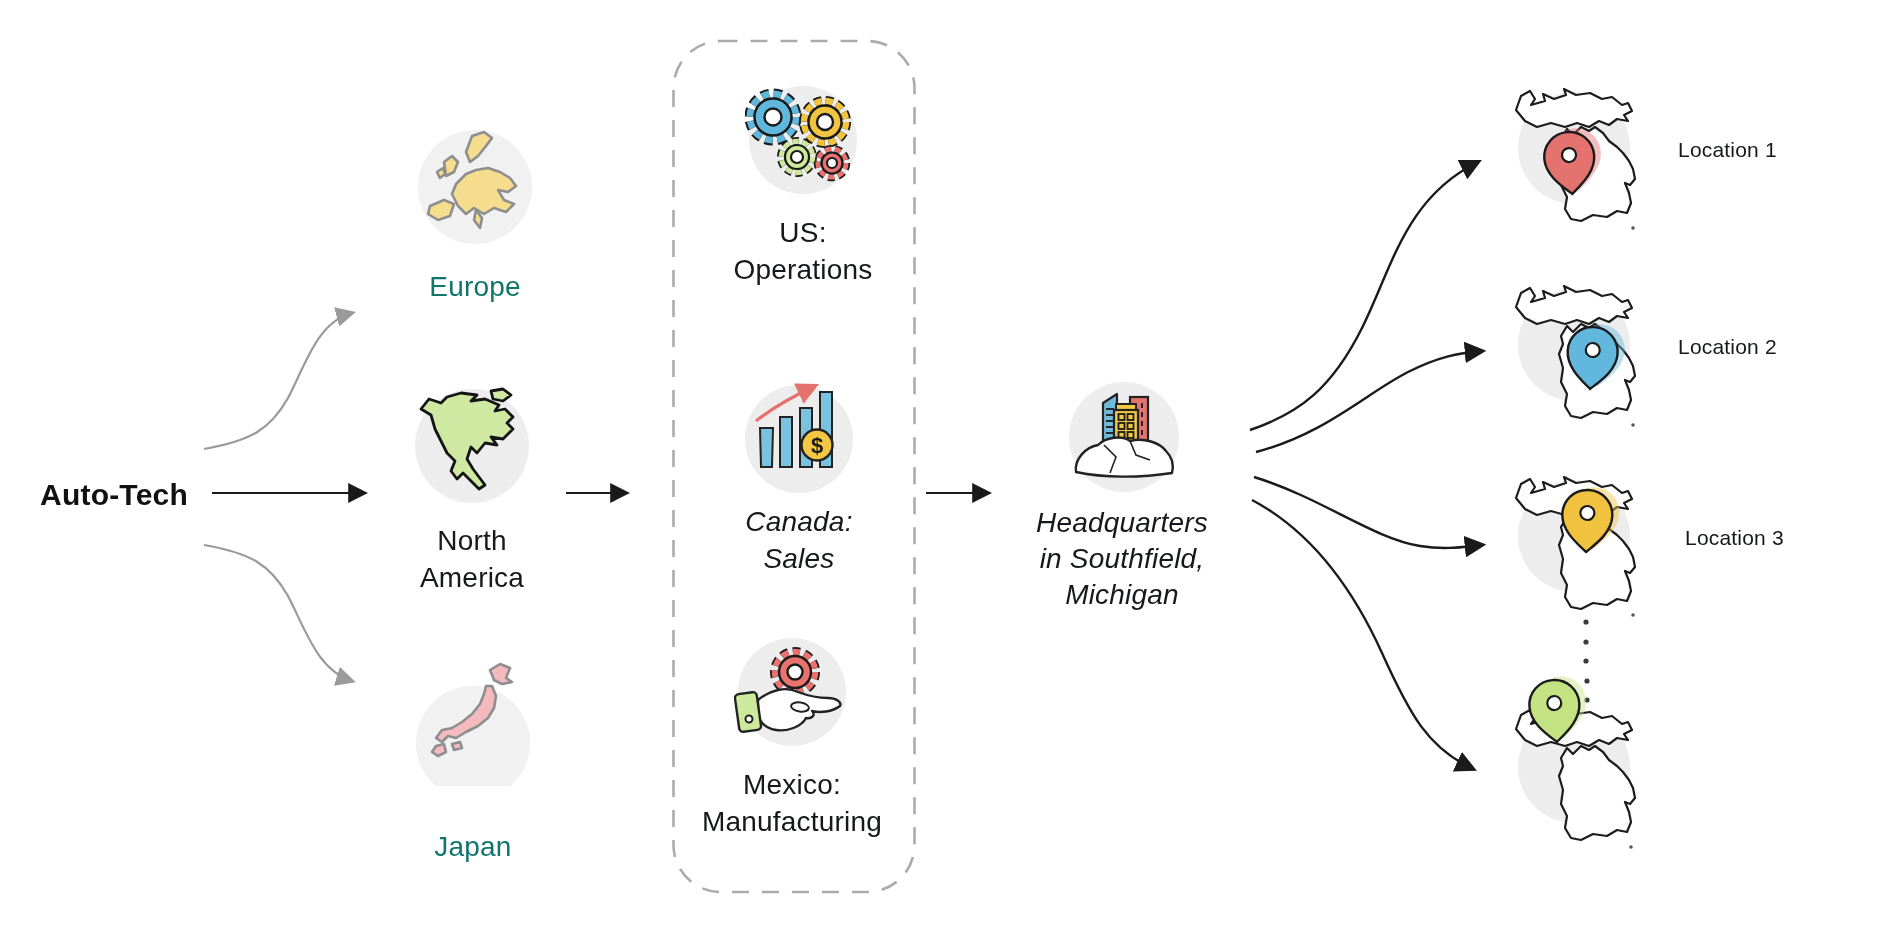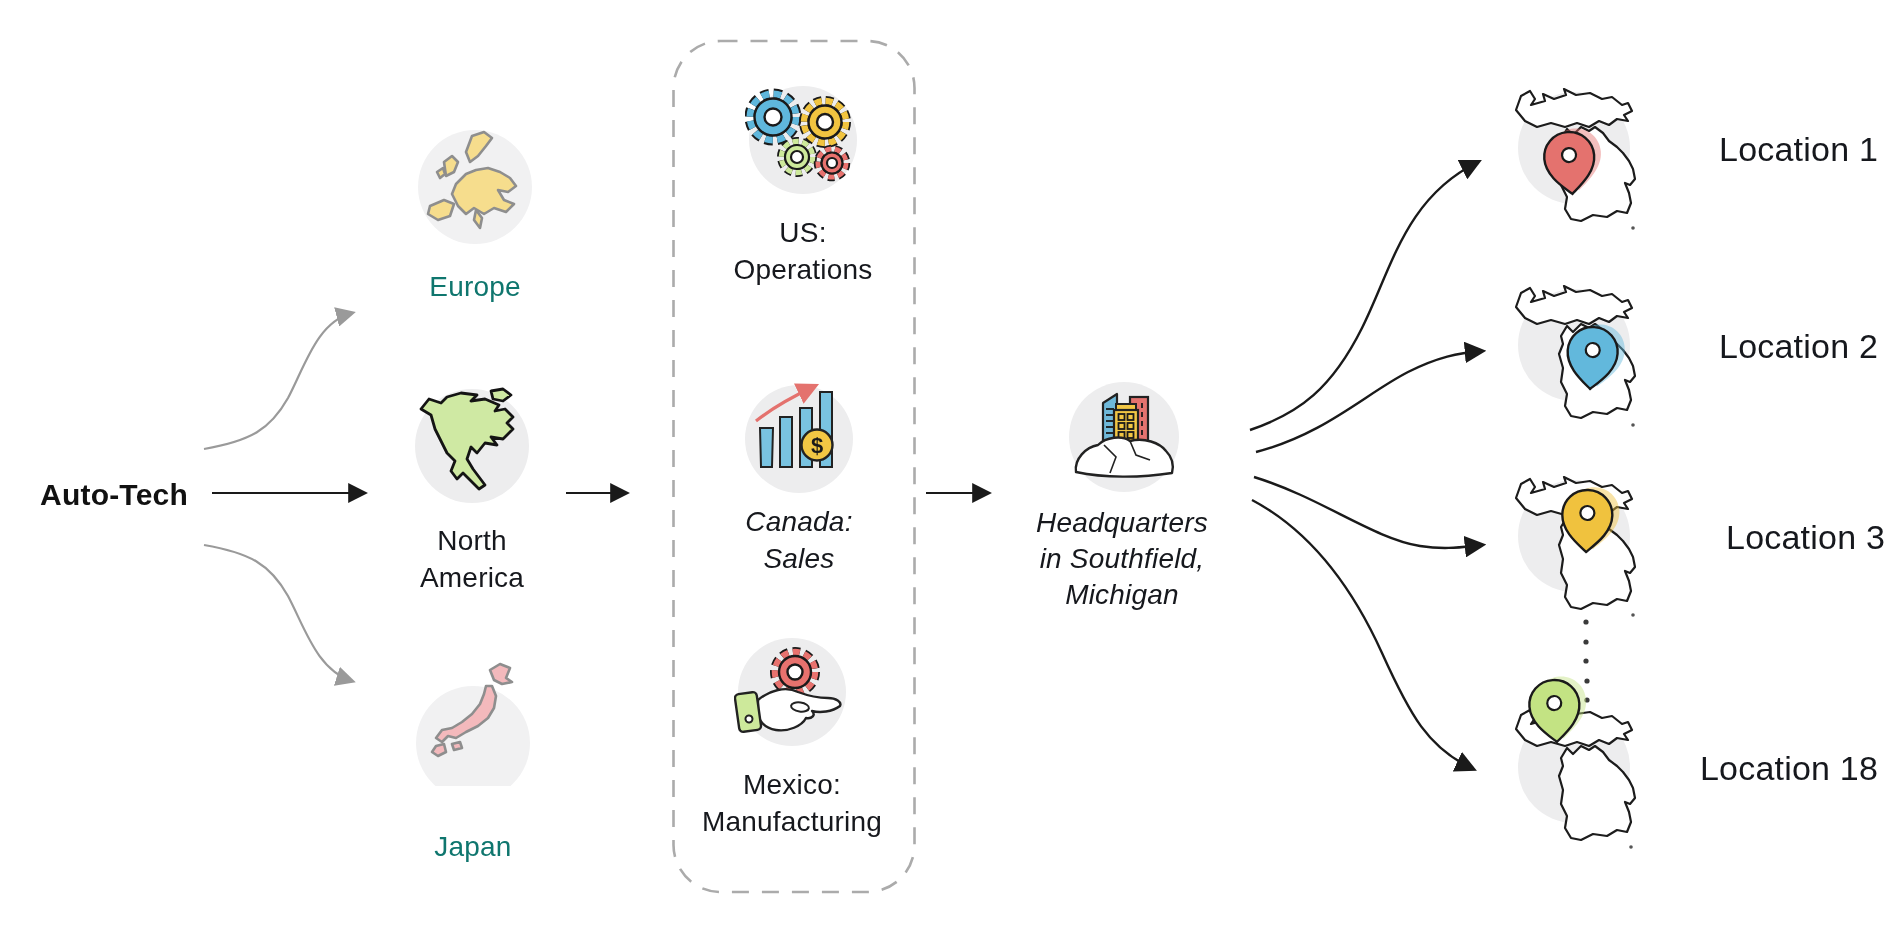--- a/index.html
+++ b/index.html
@@ -9,21 +9,21 @@
   }
   svg.abs{position:absolute;}
   #arrow-layer{left:0;top:0;z-index:1;}
   .node-icon{z-index:2;}
   .lbl{
     position:absolute;z-index:3;white-space:pre-line;text-align:center;
     font-size:28px;line-height:37px;letter-spacing:.2px;color:#16181d;
   }
   .muted{color:#0f766e;}
   .root-lbl{font-weight:bold;font-size:30px;line-height:34px;color:#111;}
-  .loc-lbl{text-align:right;font-size:34px;}
+  .loc-lbl{text-align:left;font-size:21px;}
   .hq-lbl{line-height:36px;font-style:italic;}
 </style>
 </head>
 <body>
 
 <div id="canvas">
 
   <svg id="arrow-layer" class="abs" width="1884" height="938" viewBox="0 0 1884 938">
     <defs>
       <marker id="ah-black" viewBox="0 0 10 10" refX="8" refY="5" markerWidth="9" markerHeight="9" orient="auto-start-reverse">
@@ -270,15 +270,14 @@
     <g transform="translate(51,47) rotate(-4)">
       <path d="M0,-34 C14,-34 25,-23 25,-9 C25,8 9,20 0,28 C-9,20 -25,8 -25,-9 C-25,-23 -14,-34 0,-34 Z" transform="translate(7,-3)" opacity="0.45" fill="#c3e383"></path>
       <path d="M0,-34 C14,-34 25,-23 25,-9 C25,8 9,20 0,28 C-9,20 -25,8 -25,-9 C-25,-23 -14,-34 0,-34 Z" stroke="#1a1a1a" stroke-width="2.4" fill="#c3e383"></path>
       <circle cx="0" cy="-11" r="7" fill="#fff" stroke="#1a1a1a" stroke-width="2.2"></circle>
     </g>
   </svg>
 
   <div class="lbl loc-lbl" style="left:1678px;top:131px;width:200px;">Location 1</div>
   <div class="lbl loc-lbl" style="left:1678px;top:328px;width:200px;">Location 2</div>
   <div class="lbl loc-lbl" style="left:1678px;top:519px;width:200px;margin-left:7px;">Location 3</div>
-  <div class="lbl loc-lbl" style="left:1678px;top:750px;width:200px;">Location 18</div>
 
 </div>
 
 </body></html>

